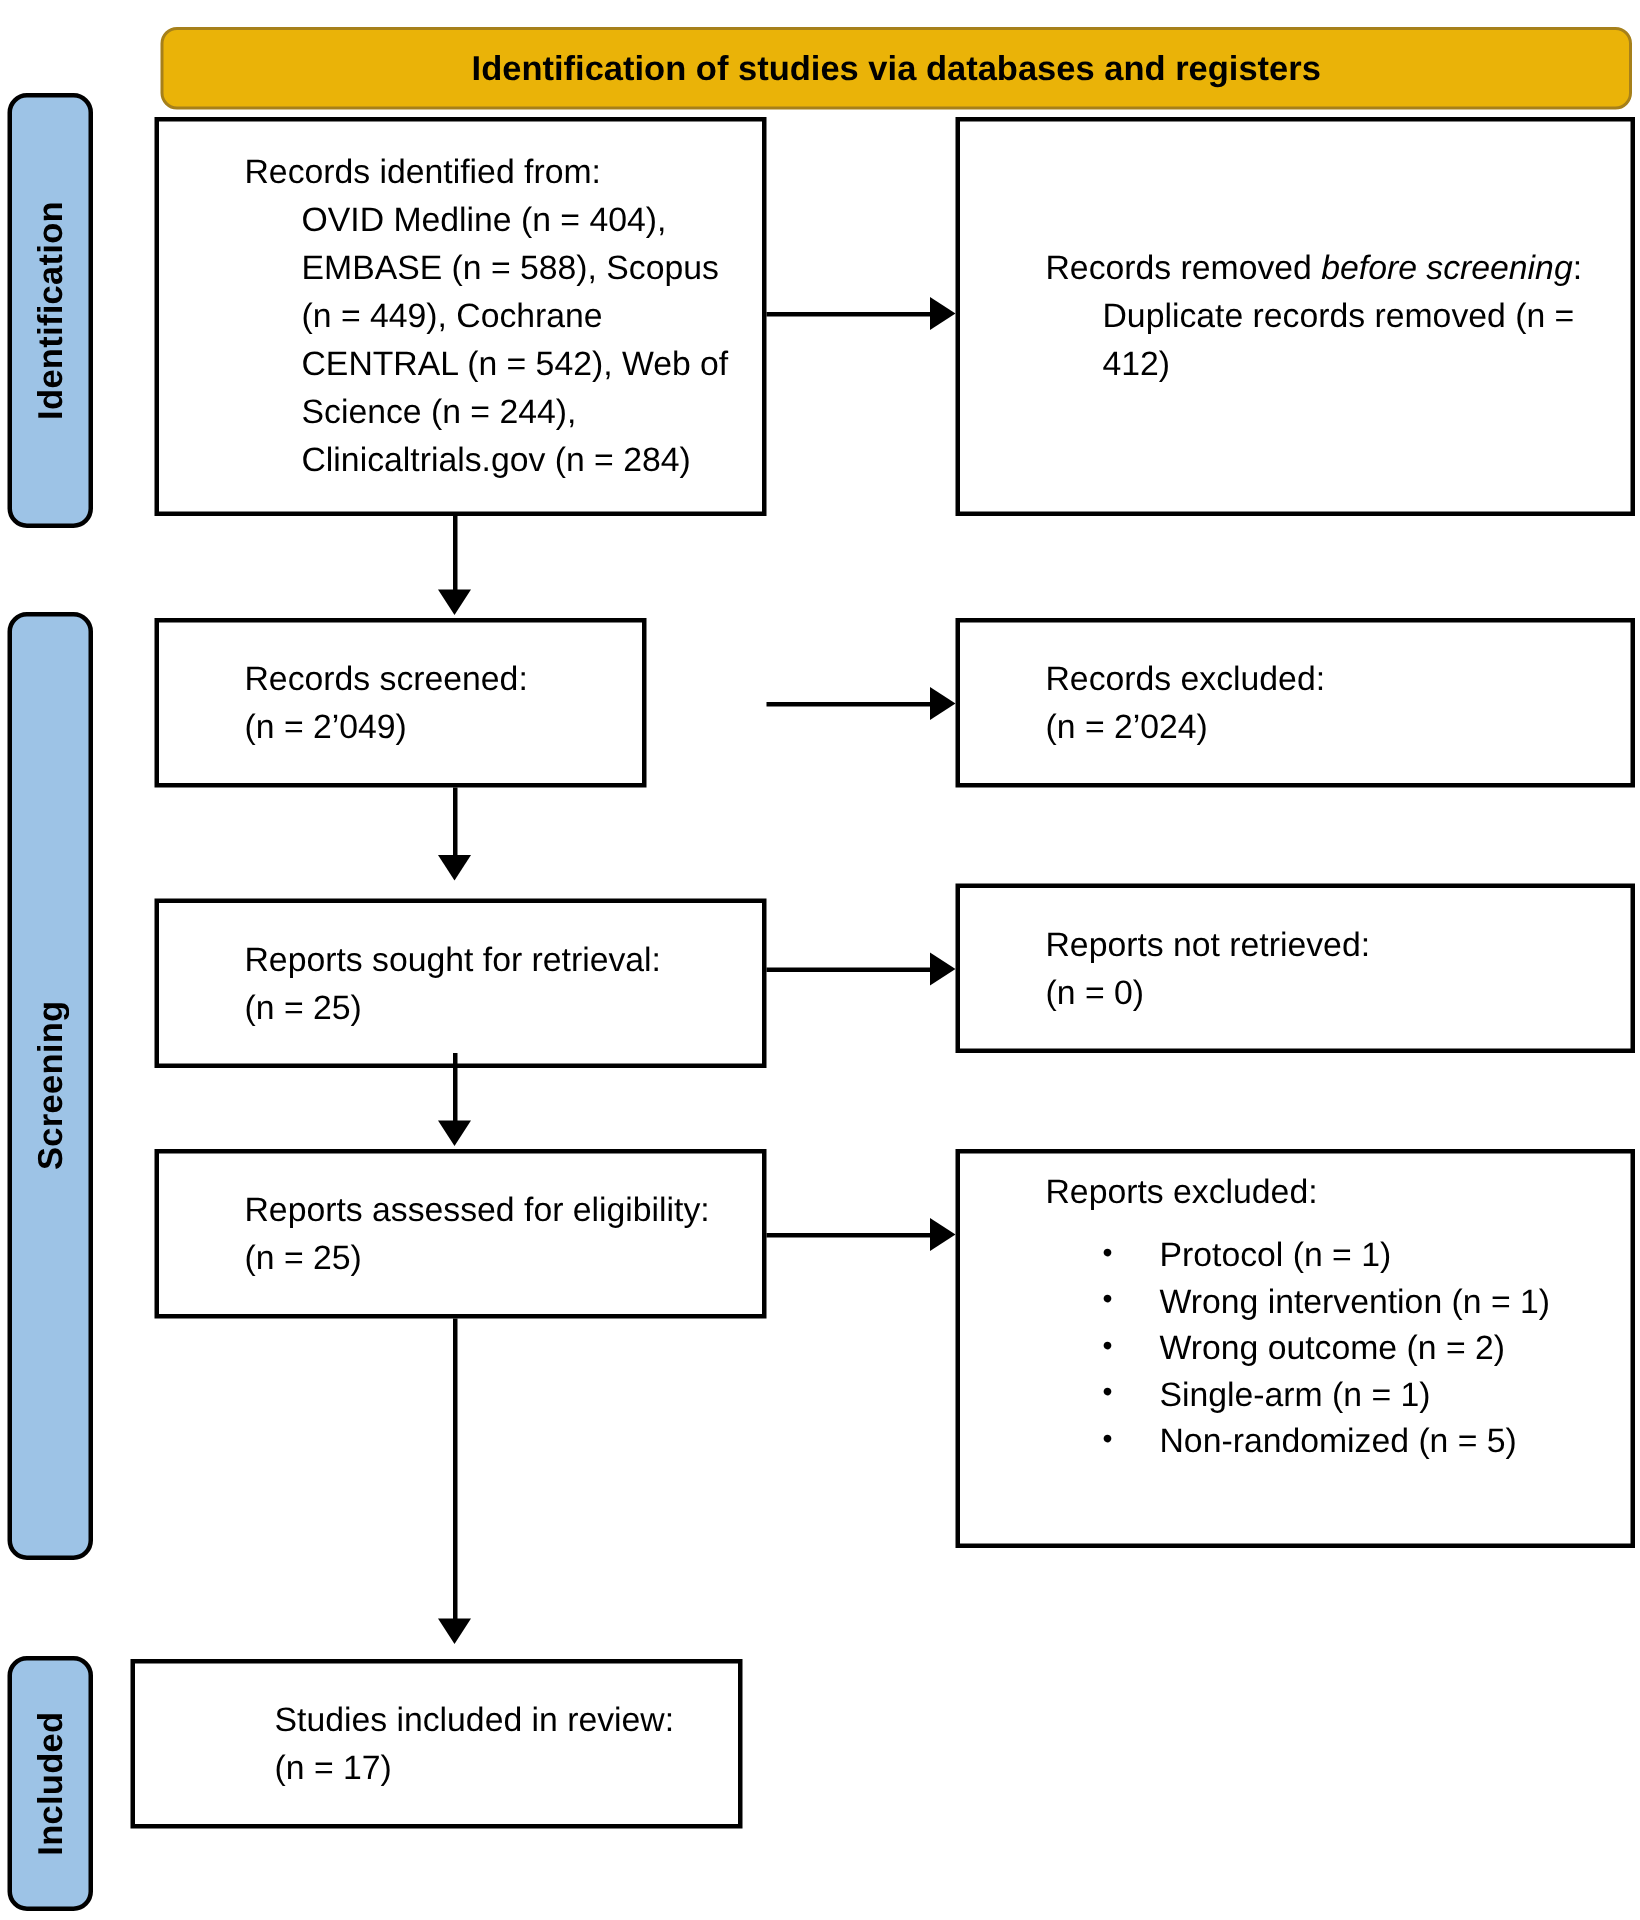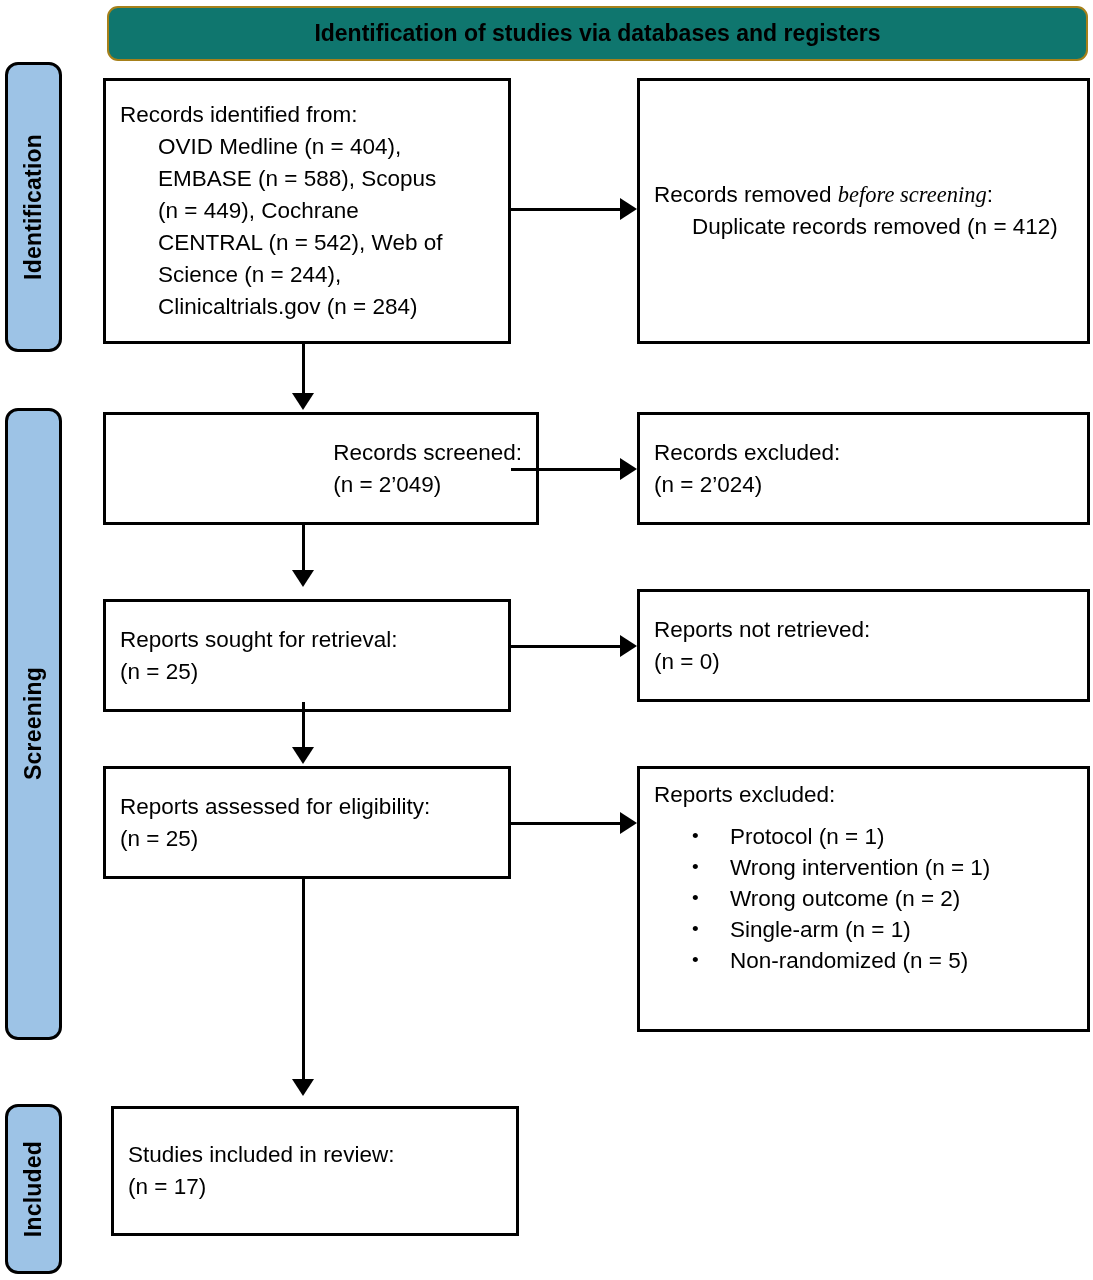--- a/index.html
+++ b/index.html
@@ -36,60 +36,61 @@
     font-weight: bold;
     font-size: 23px;
     color: #000000;
     letter-spacing: 0.2px;
     white-space: nowrap;
   }
 
   
   .banner {
     position: absolute;
-    background: #0f766e;
+    background: #eab308;
     border: 2px solid #A6801A;
     border-radius: 11px;
     box-sizing: border-box;
     display: flex;
     align-items: center;
     justify-content: center;
+    margin-top: 12px;
   }
   .banner-title {
     font-weight: bold;
     font-size: 23px;
     color: #000000;
     text-align: center;
   }
 
   
   .box {
     position: absolute;
     background: #ffffff;
     border: 3px solid #000000;
     box-sizing: border-box;
     display: flex;
     flex-direction: column;
     justify-content: center;
   }
   .box-inner {
     padding: 0 14px;
+    margin-left: 43px;
   }
   .box-text {
     font-size: 22.5px;
     line-height: 32px;
     color: #000000;
   }
   .indent {
     display: block;
     padding-left: 38px;
   }
   .ital {
     font-style: italic;
-    font-family: Liberation Serif, serif;
   }
 
   
   ul.reasons {
     margin: 10px 0 0 0;
     padding-left: 76px;
     list-style: none;
   }
   ul.reasons li {
     position: relative;
@@ -188,21 +189,21 @@
         </div>
     </div>
   </div>
 
   <div class="hline" style="left:511px; top:208px; width:112px;"></div>
   <div class="arrow-right" style="left:620px; top:198px;"></div>
 
   <div class="vline" style="left:302px; top:344px; height:52px;"></div>
   <div class="arrow-down" style="left:292px; top:393px;"></div>
 
-  <div class="box" style="left:103px; top:412px; width:436px; height:113px;align-items:flex-end;">
+  <div class="box" style="left:103px; top:412px; width:328px; height:113px;">
     <div class="box-inner">
       <div class="box-text">Records screened:</div>
       <div class="box-text">(n = 2’049)</div>
     </div>
   </div>
 
   <div class="box" style="left:637px; top:412px; width:453px; height:113px;">
     <div class="box-inner">
       <div class="box-text">Records excluded:</div>
       <div class="box-text">(n = 2’024)</div>
@@ -254,20 +255,20 @@
       </ul>
     </div>
   </div>
 
   <div class="hline" style="left:511px; top:822px; width:112px;"></div>
   <div class="arrow-right" style="left:620px; top:812px;"></div>
 
   <div class="vline" style="left:302px; top:879px; height:202px;"></div>
   <div class="arrow-down" style="left:292px; top:1079px;"></div>
 
-  <div class="box" style="left:111px; top:1106px; width:408px; height:130px;">
+  <div class="box" style="left:87px; top:1106px; width:408px; height:113px;padding-left:36px;">
     <div class="box-inner">
       <div class="box-text">Studies included in review:</div>
       <div class="box-text">(n = 17)</div>
     </div>
   </div>
 
 </div>
 
 </body></html>

